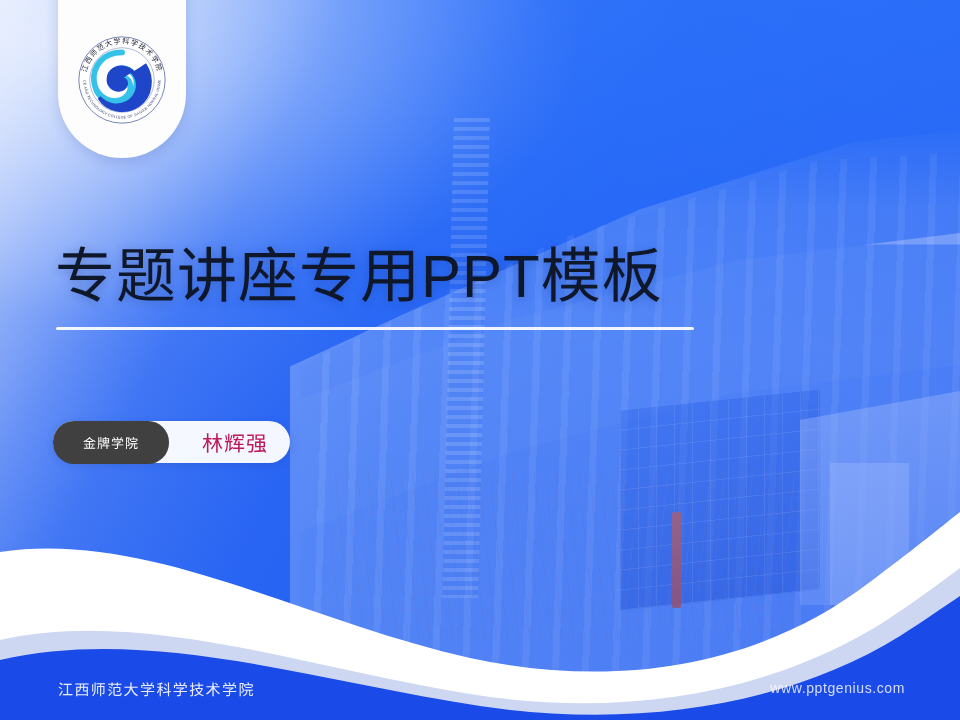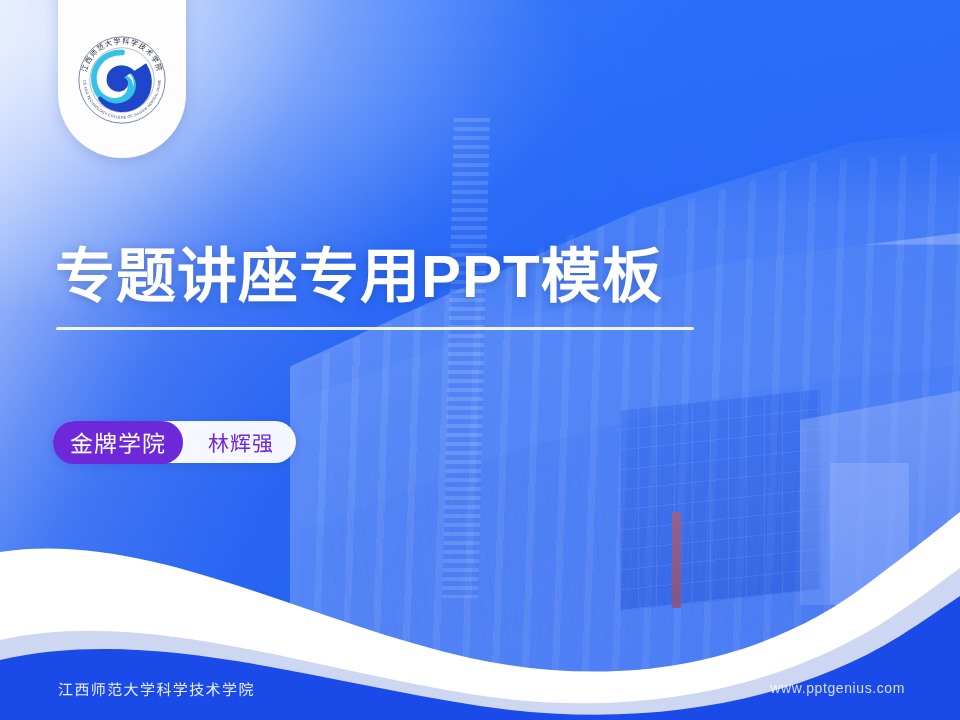--- a/index.html
+++ b/index.html
@@ -170,22 +170,22 @@
   .logo-emblem { width: 104px; height: 104px; display: block; }
 
   
   .headline {
     position: absolute;
     left: 55px;
     top: 243px;
     margin: 0;
     font-size: 60px;
     line-height: 1.12;
-    font-weight: 700;
-    color: #ffffff;
+    font-weight: 400;
+    color: #0f172a;
     letter-spacing: 1px;
     text-shadow: 0 2px 10px rgba(15,45,130,0.30);
     white-space: nowrap;
   }
   .divider {
     position: absolute;
     left: 56px;
     top: 327px;
     width: 638px;
     height: 3px;
@@ -217,34 +217,34 @@
     background: rgba(255,255,255,0.95);
     border-radius: 21px;
     padding-right: 22px;
     box-shadow: 0 2px 9px rgba(20,50,140,0.18);
   }
   .pill-tag {
     height: 43px;
     min-width: 116px;
     padding: 0 17px;
     border-radius: 21px;
-    background: #6d28d9;
+    background: #404040;
     color: #ffffff;
-    font-size: 23px;
+    font-size: 13px;
     letter-spacing: 1px;
     display: flex;
     align-items: center;
     justify-content: center;
     box-sizing: border-box;
   }
   .pill-name {
-    color: #6d28d9;
+    color: #be185d;
     font-size: 21px;
     letter-spacing: 1px;
-    padding-left: 25px;
+    padding-left: 33px;
   }
 
   
   .waves { position: absolute; left: 0; bottom: 0; width: 960px; height: 230px; }
 
   
   .footer-left {
     position: absolute;
     left: 58px;
     top: 678px;

